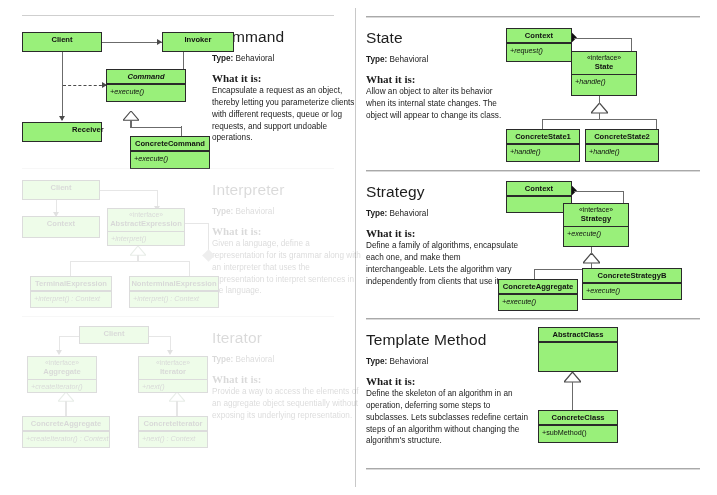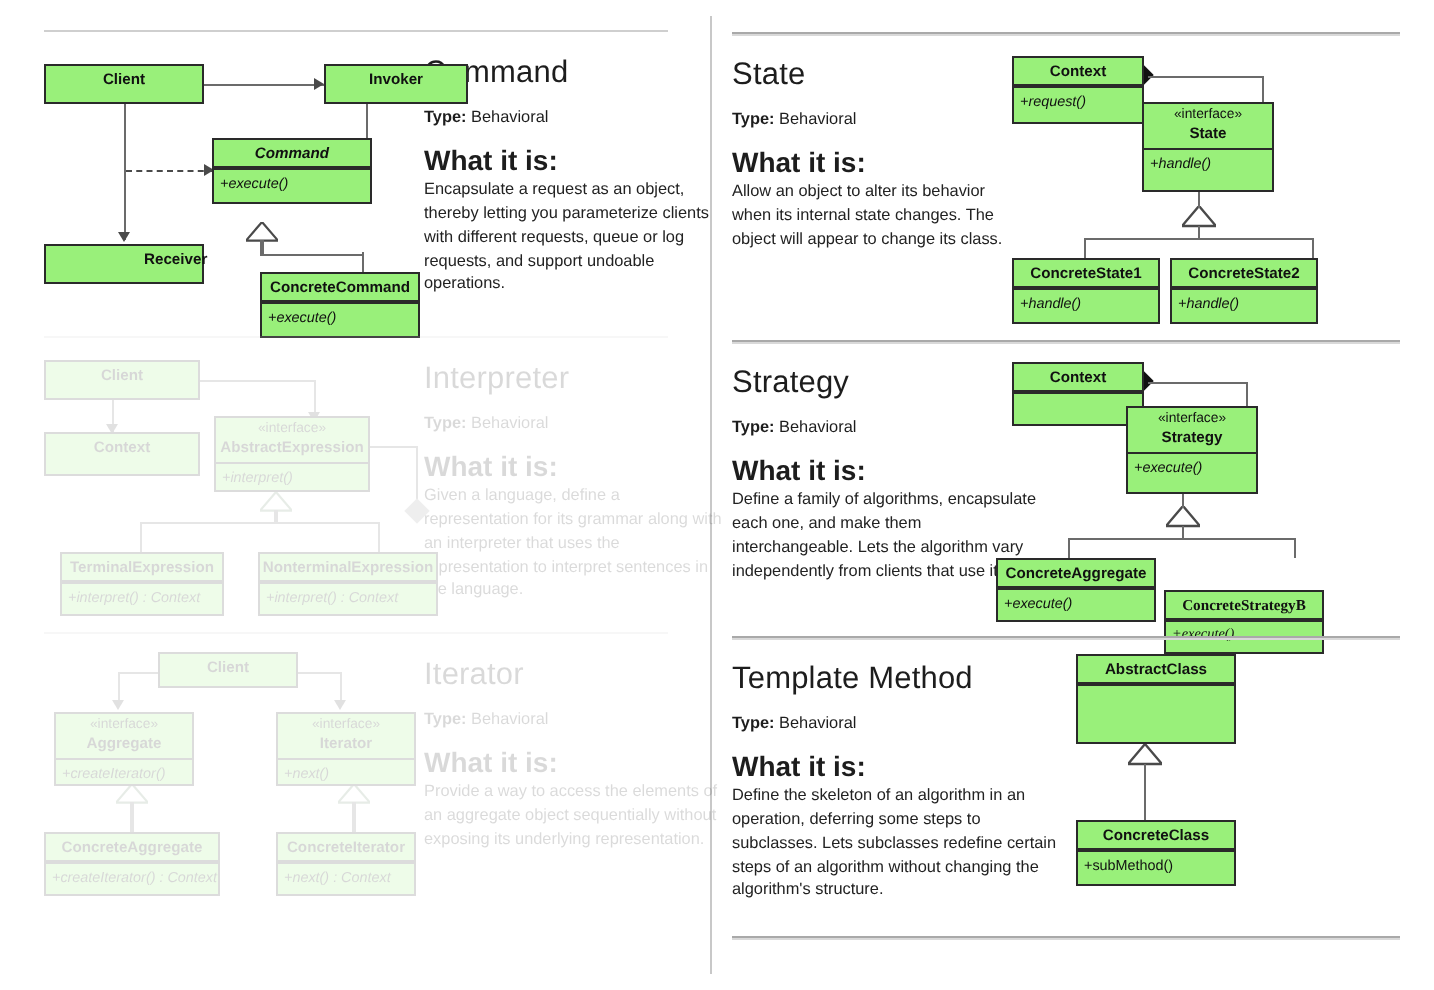--- a/index.html
+++ b/index.html
@@ -28,21 +28,21 @@
   .faded{opacity:0.16;}
 
   
   .txt{position:absolute;}
   .txt h2{
     margin:0 0 9px 0;font-weight:400;font-size:15.5px;color:#1d1d1d;
     letter-spacing:.1px;line-height:1;
   }
   .txt .type{margin:0 0 9px 0;font-size:8.2px;color:#1d1d1d;line-height:1.2;}
   .txt .type b{font-weight:bold;}
-  .txt .wii-h{font-size:14px;font-weight:bold;color:#1d1d1d;margin:0 0 1px 0;}
+  .txt .wii-h{font-size:11px;font-weight:bold;color:#1d1d1d;margin:0 0 1px 0;font-family:Liberation Serif, serif;}
   .txt .wii-b{font-size:8.2px;color:#222;line-height:1.43;margin:0;}
 
   
   .box{
     position:absolute;box-sizing:border-box;
     border:1.3px solid #2a2a2a;background:#99f07a;
   }
   .box .hd{
     box-sizing:border-box;width:100%;text-align:center;
     font-size:7.6px;font-weight:bold;color:#111;
@@ -372,21 +372,21 @@
             <span>+execute()</span>
           </div>
       </div>
       <div class="box" style="left:132px;top:109px;width:80px;height:32px;">
         <div class="hd">ConcreteAggregate</div>
         <div class="sep"></div>
         <div class="bd">
             <span>+execute()</span>
           </div>
       </div>
-      <div class="box" style="left:216px;top:125px;width:80px;height:32px;font-family:Liberation Serif, serif;">
+      <div class="box" style="left:216px;top:98px;width:100px;height:32px;">
         <div class="hd">ConcreteStrategyB</div>
         <div class="sep"></div>
         <div class="bd">
             <span>+execute()</span>
           </div>
       </div>
     </div>
   </div>
 
   <div class="card bold" style="left:366px;top:318px;width:334px;height:112px;">

